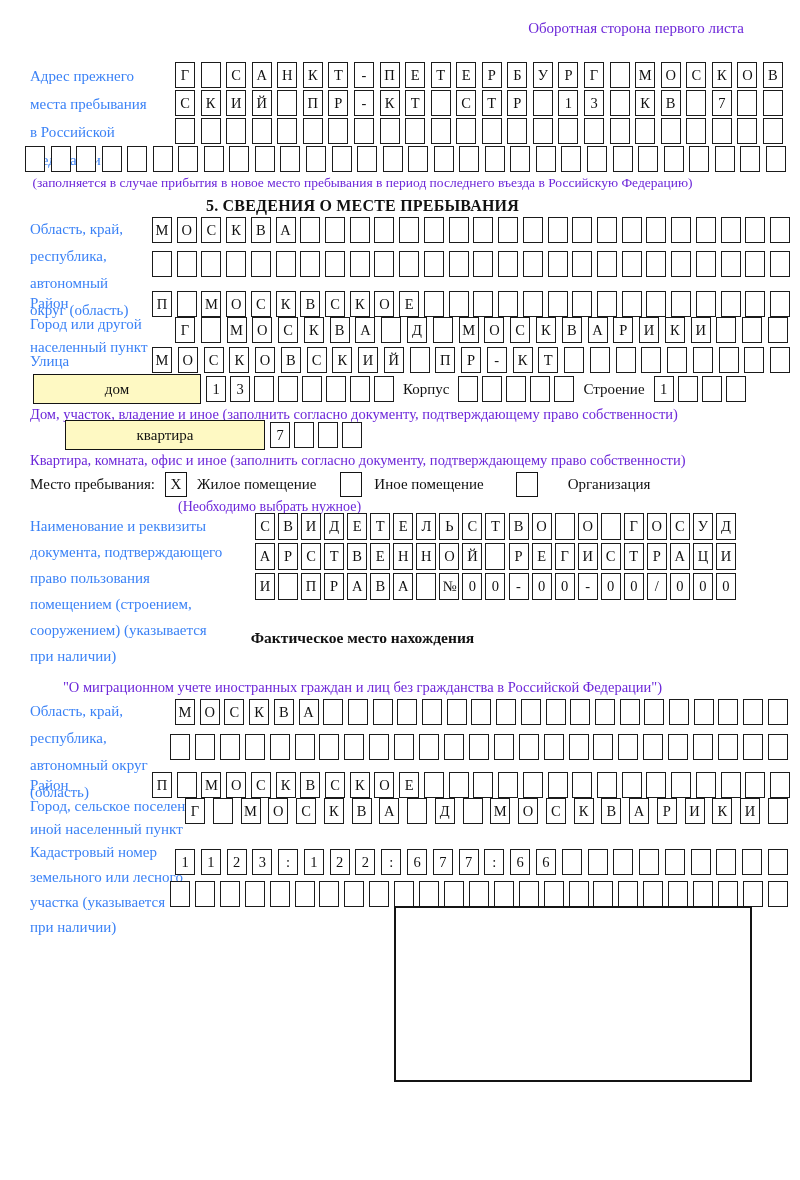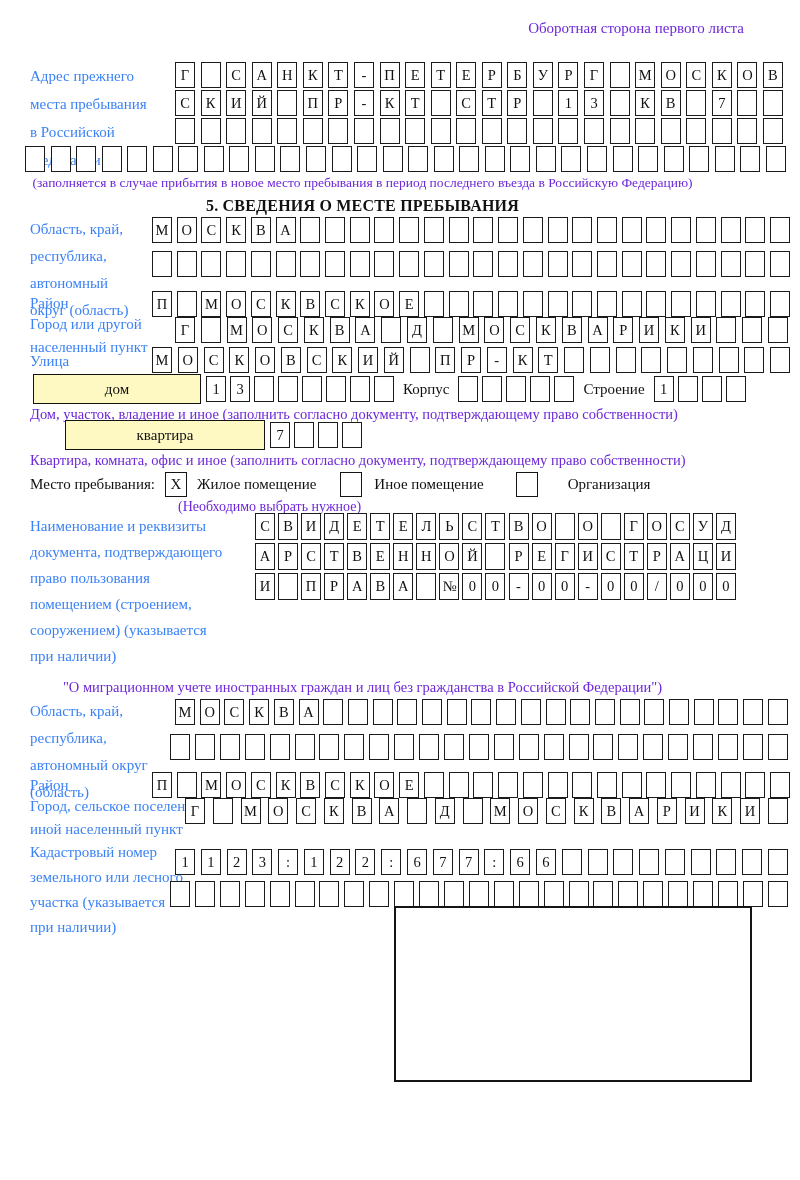--- a/index.html
+++ b/index.html
@@ -432,20 +432,21 @@
       <span class="cell">0</span>
       <span class="cell">-</span>
       <span class="cell">0</span>
       <span class="cell">0</span>
       <span class="cell">/</span>
       <span class="cell">0</span>
       <span class="cell">0</span>
       <span class="cell">0</span>
     </div>
 
+  <div class="abs centered" style="top:629px;font-size:15.5px;font-weight:bold;">Фактическое место нахождения</div>
   <div class="abs note centered" style="top:679px;font-size:14.5px;">"О миграционном учете иностранных граждан и лиц без гражданства в Российской Федерации")</div>
 
   <div class="abs field-label" style="left:30px;top:698px;width:150px;">Область, край,
 республика,
 автономный округ
 (область)</div>
   <div class="abs cells-row" style="left:175px;top:699px;width:613px;">
       <span class="cell">М</span>
       <span class="cell">О</span>
       <span class="cell">С</span>

